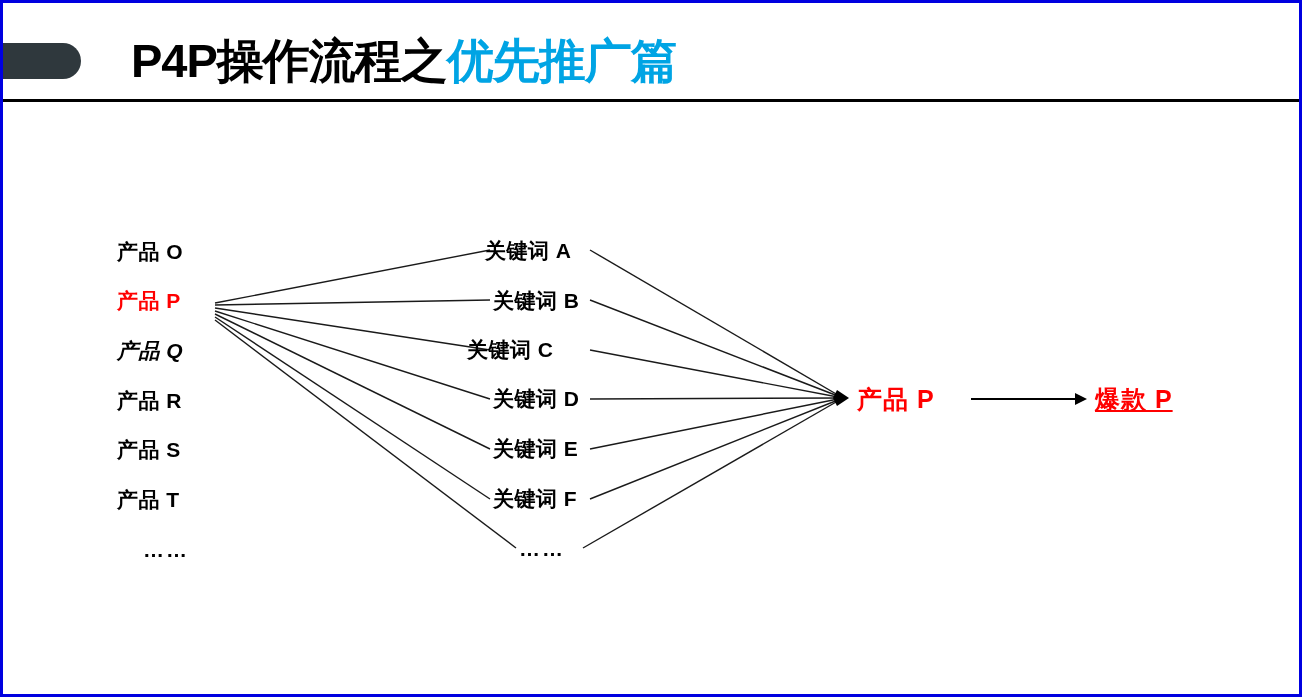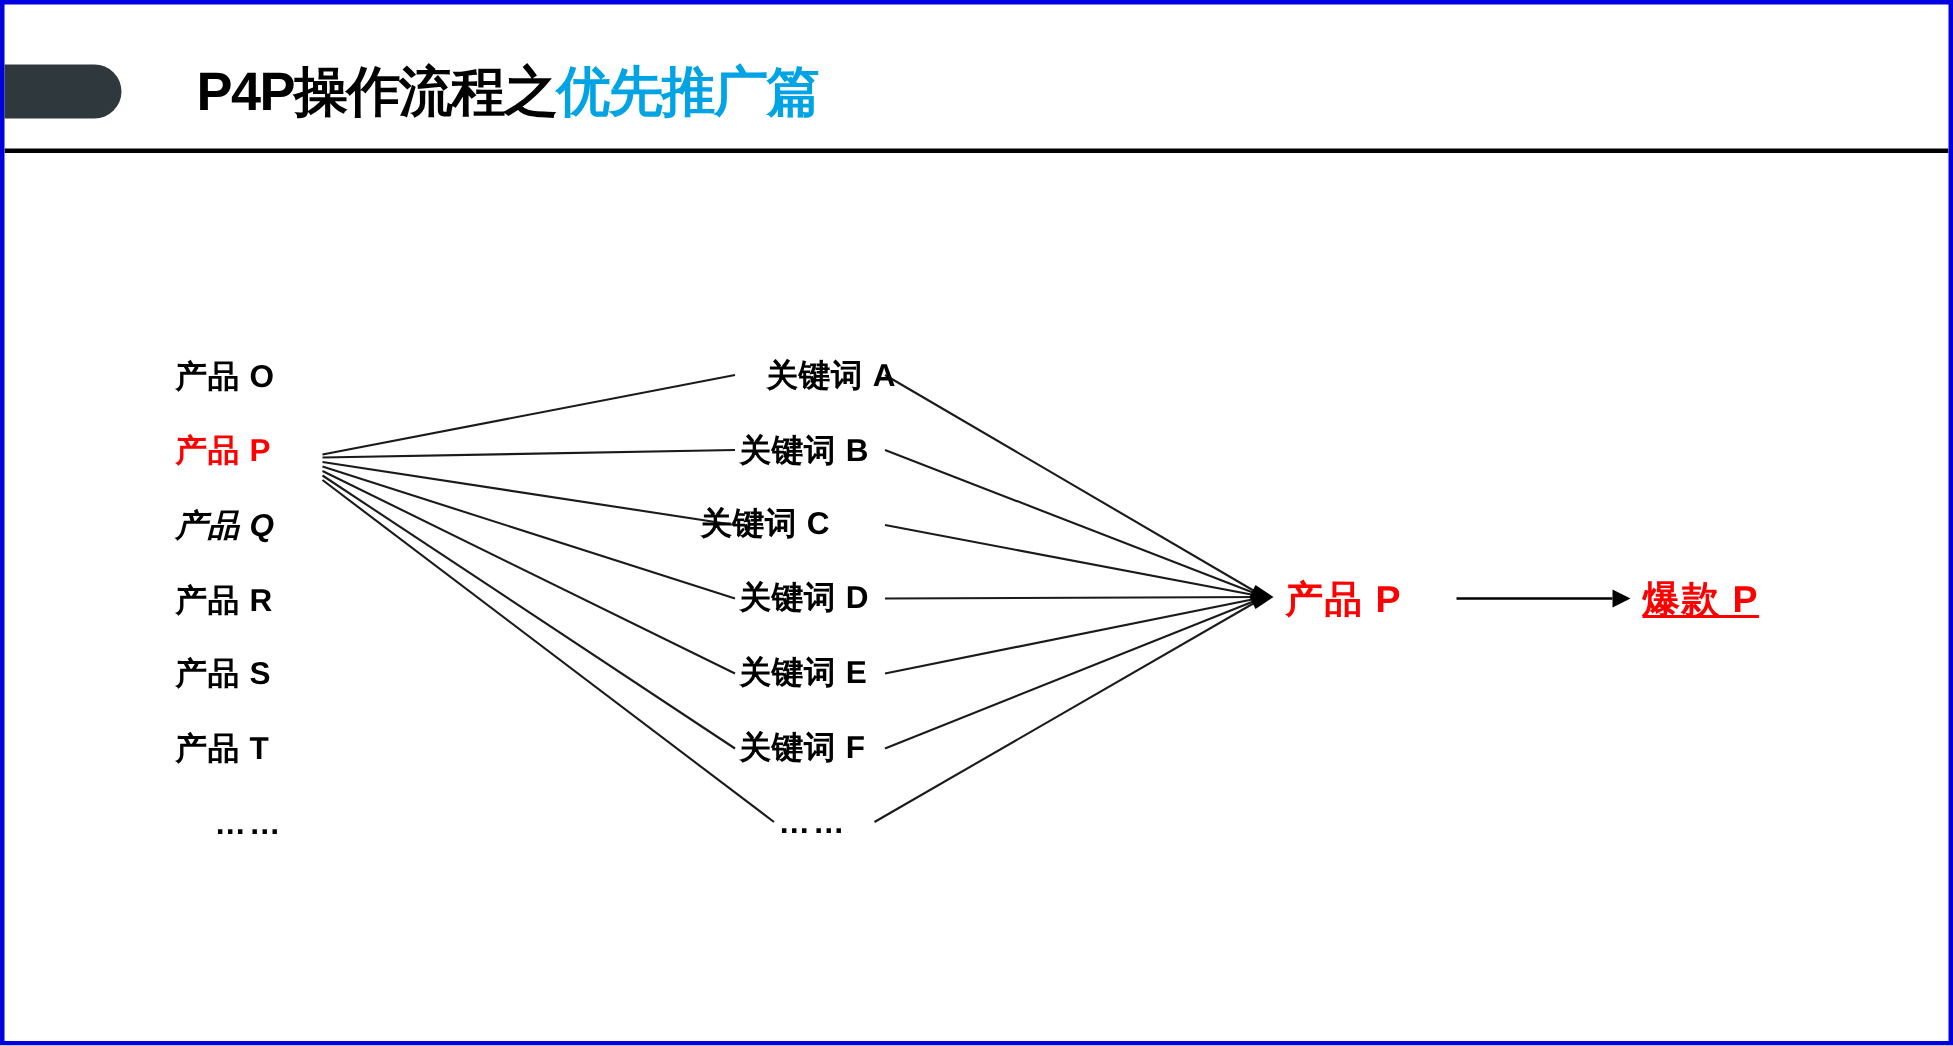--- a/index.html
+++ b/index.html
@@ -38,21 +38,21 @@
     top: 40px;
     width: 86px;
     height: 36px;
     background: #2f383d;
     border-radius: 0 18px 18px 0;
   }
   .header-title {
     position: absolute;
     left: 128px;
     top: 30px;
-    font-size: 36px;
+    font-size: 47px;
     font-weight: bold;
     letter-spacing: -1px;
     white-space: nowrap;
     line-height: 56px;
   }
   .header-title .t-black { color: #000000; }
   .header-title .t-cyan  { color: #00a4e4; }
 
   
   .canvas {
@@ -161,21 +161,21 @@
 
 
     <div class="node" style="left:114px; top:138px;">产品 O</div>
     <div class="node red" style="left:114px; top:187px;">产品 P</div>
     <div class="node" style="left:114px; top:237px;font-style:italic;">产品 Q</div>
     <div class="node" style="left:114px; top:287px;">产品 R</div>
     <div class="node" style="left:114px; top:336px;">产品 S</div>
     <div class="node" style="left:114px; top:386px;">产品 T</div>
     <div class="node ellipsis" style="left:140px; top:436px;">……</div>
 
-    <div class="node" style="left:508px; top:137px;">关键词 A</div>
+    <div class="node" style="left:482px; top:137px;">关键词 A</div>
     <div class="node" style="left:490px; top:187px;">关键词 B</div>
     <div class="node" style="left:464px; top:236px;">关键词 C</div>
     <div class="node" style="left:490px; top:285px;">关键词 D</div>
     <div class="node" style="left:490px; top:335px;">关键词 E</div>
     <div class="node" style="left:490px; top:385px;">关键词 F</div>
     <div class="node ellipsis" style="left:516px; top:435px;">……</div>
 
     <div class="emph" id="node-final-product">产品 P</div>
     <div class="emph" id="node-hot-product">爆款 P</div>
 

